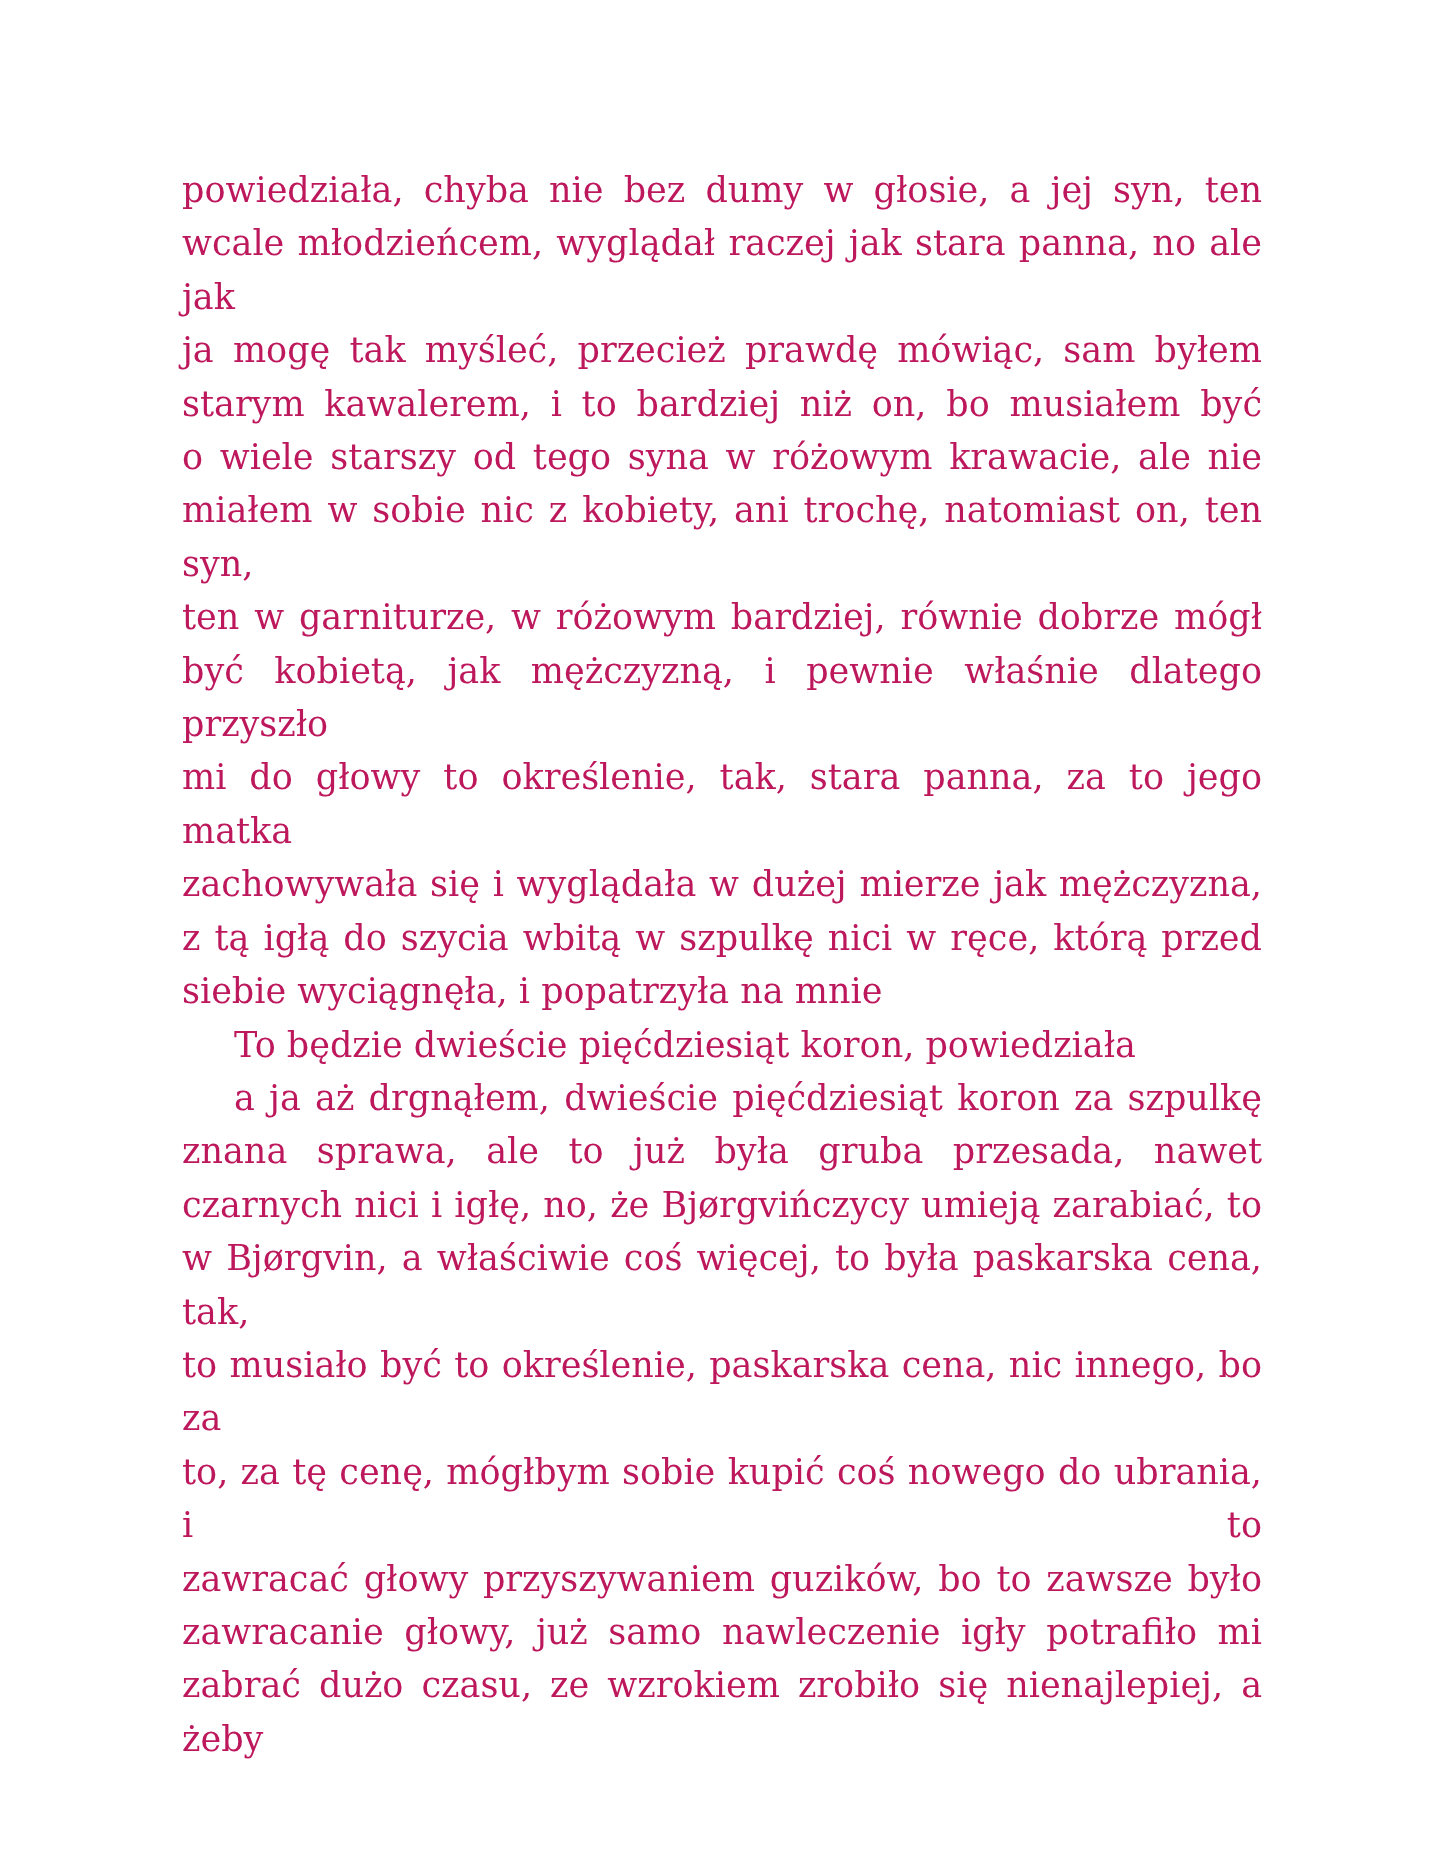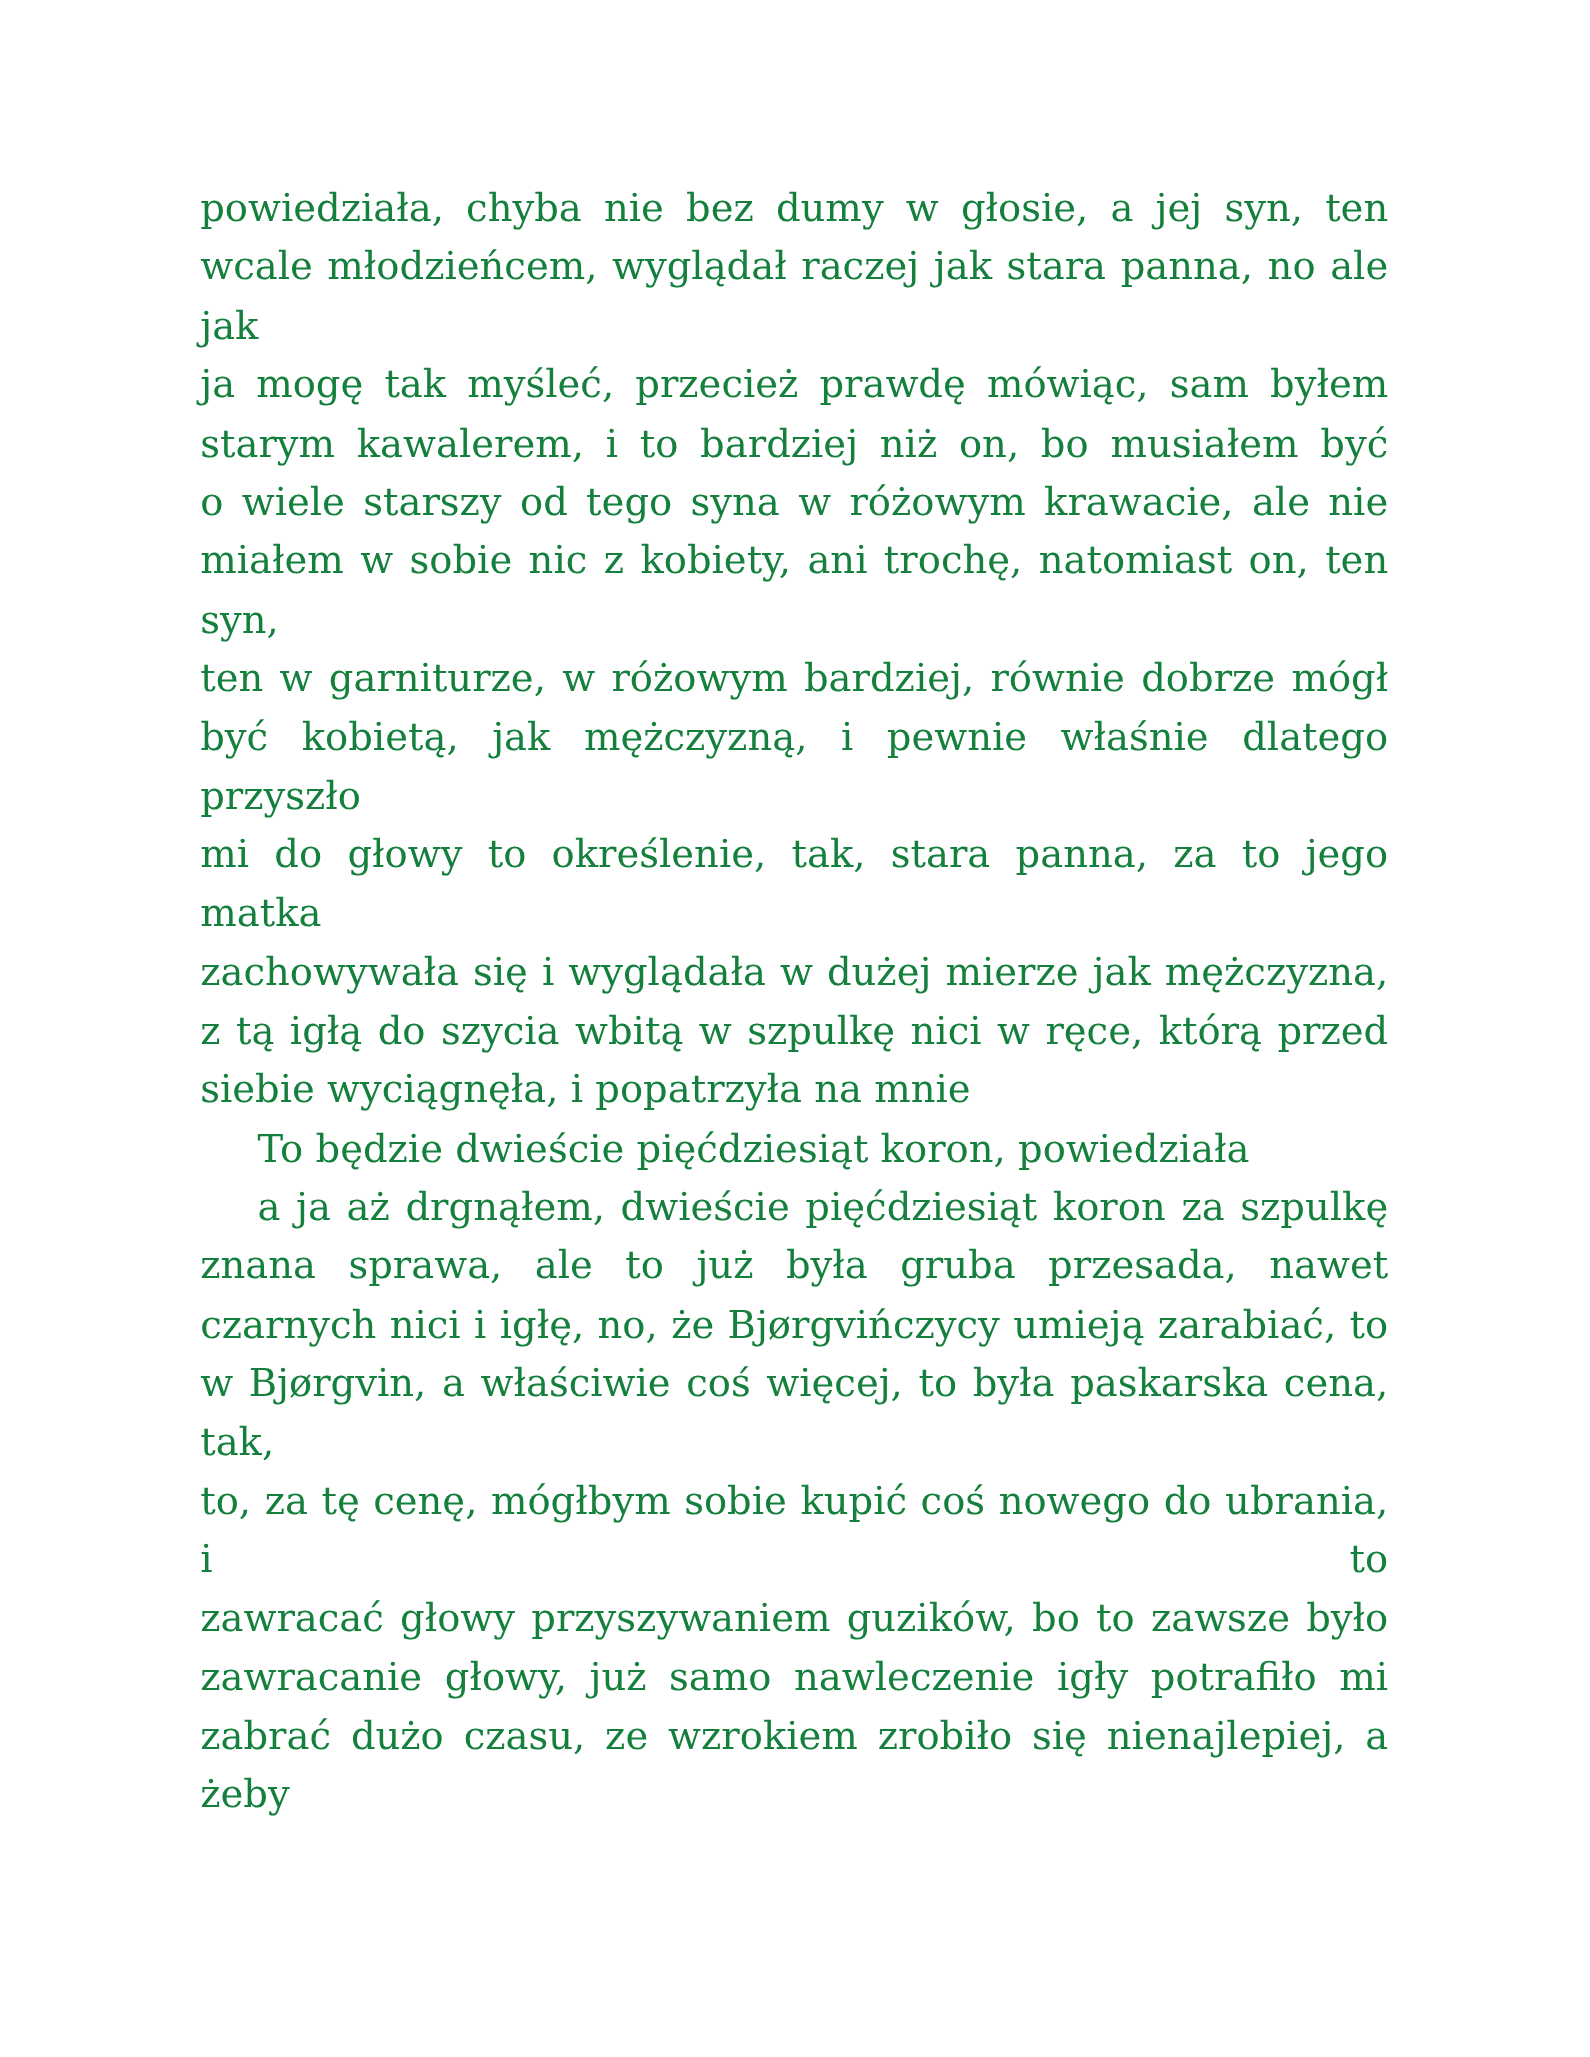--- a/index.html
+++ b/index.html
@@ -39,21 +39,21 @@
     text-align: right;
     text-align-last: left;
   }
   .line.indent {
     text-indent: 52px;
   }
 </style>
 </head>
 <body>
 
-<main class="page" style="color: #15803d; background: rgb(255, 255, 255);">
+<main class="page" style="color: #be185d; background: rgb(255, 255, 255);">
   <section class="text-block">
       <div class="para">
         <div class="line">powiedziała, chyba nie bez dumy w głosie, a jej syn, ten</div>
         <div class="line">wcale młodzieńcem, wyglądał raczej jak stara panna, no ale jak</div>
         <div class="line">ja mogę tak myśleć, przecież prawdę mówiąc, sam byłem</div>
         <div class="line">starym kawalerem, i to bardziej niż on, bo musiałem być</div>
         <div class="line">o wiele starszy od tego syna w różowym krawacie, ale nie</div>
         <div class="line">miałem w sobie nic z kobiety, ani trochę, natomiast on, ten syn,</div>
         <div class="line">ten w garniturze, w różowym bardziej, równie dobrze mógł</div>
         <div class="line">być kobietą, jak mężczyzną, i pewnie właśnie dlatego przyszło</div>
@@ -63,19 +63,20 @@
         <div class="line last">siebie wyciągnęła, i popatrzyła na mnie</div>
       </div>
       <div class="para">
         <div class="line last indent">To będzie dwieście pięćdziesiąt koron, powiedziała</div>
       </div>
       <div class="para">
         <div class="line indent">a ja aż drgnąłem, dwieście pięćdziesiąt koron za szpulkę</div>
         <div class="line">znana sprawa, ale to już była gruba przesada, nawet</div>
         <div class="line">czarnych nici i igłę, no, że Bjørgvińczycy umieją zarabiać, to</div>
         <div class="line">w Bjørgvin, a właściwie coś więcej, to była paskarska cena, tak,</div>
+        <div class="line">to musiało być to określenie, paskarska cena, nic innego, bo za</div>
         <div class="line">to, za tę cenę, mógłbym sobie kupić coś nowego do ubrania, i to</div>
         <div class="line">zawracać głowy przyszywaniem guzików, bo to zawsze było</div>
         <div class="line">zawracanie głowy, już samo nawleczenie igły potrafiło mi</div>
         <div class="line">zabrać dużo czasu, ze wzrokiem zrobiło się nienajlepiej, a żeby</div>
       </div>
     </section>
 </main>
 
 </body></html>

